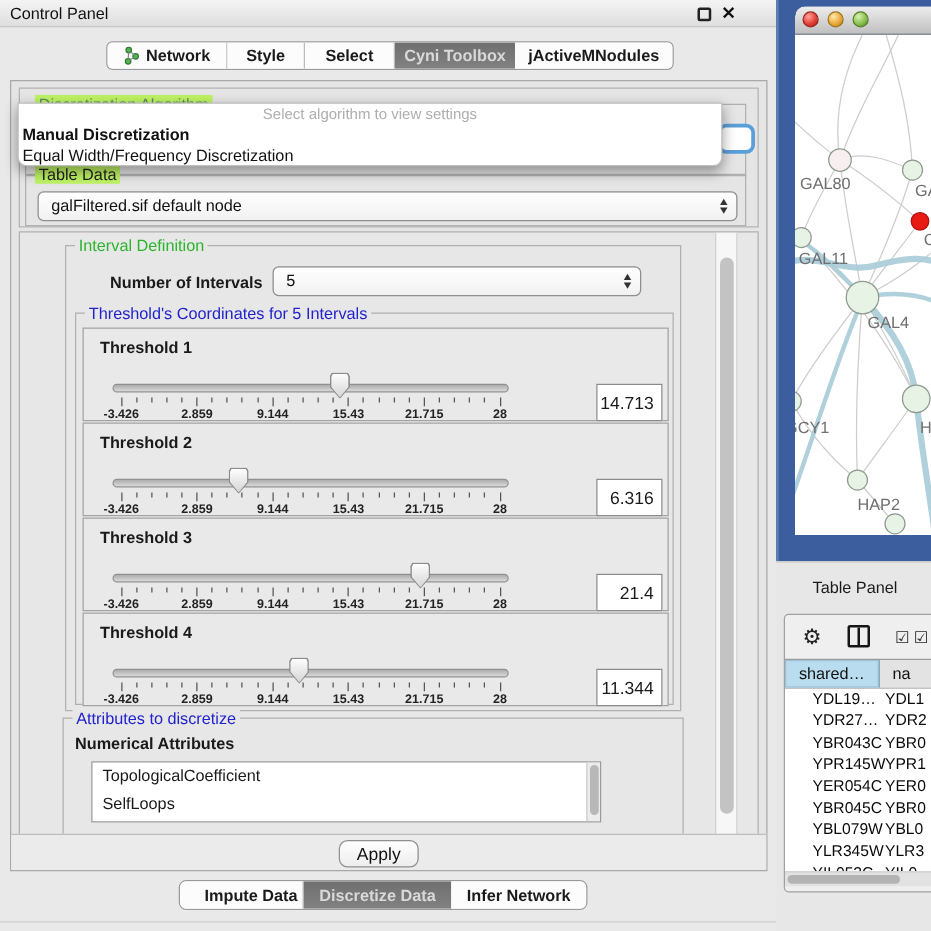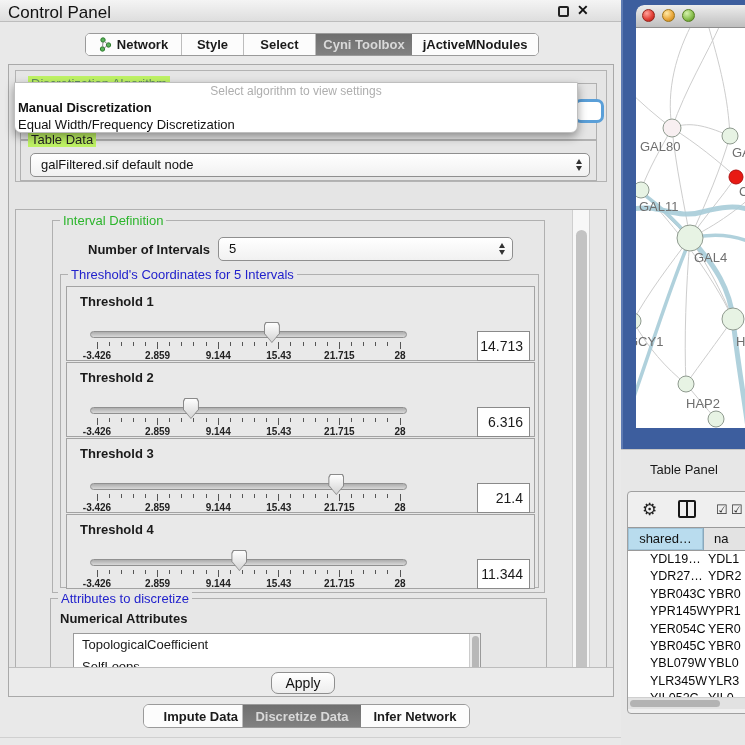--- a/index.html
+++ b/index.html
@@ -2,21 +2,21 @@
 <html><head>
 <meta charset="utf-8">
 <style>
   * { margin:0; padding:0; box-sizing:border-box; }
   html,body { width:745px; height:745px; overflow:hidden; }
   body { font-family:"Liberation Sans", sans-serif; background:#e9e9e9; position:relative; font-size:13px; color:#1a1a1a; }
 
   
   .cp-header { position:absolute; left:0; top:0; width:621px; height:22px;
     background:linear-gradient(#f4f4f4,#dedede); border-bottom:1px solid #bdbdbd; }
-  .cp-title { position:absolute; left:8px; top:3px; font-size:17px; color:#111; }
+  .cp-title { position:absolute; left:8px; top:3px; font-size:13px; color:#111; }
   .float-icon { position:absolute; left:558px; top:6px; width:11px; height:11px; border:2px solid #222; border-radius:2px; }
   .close-icon { position:absolute; left:577px; top:2px; font-size:14px; font-weight:bold; color:#111; }
 
   .tabrow { position:absolute; left:0; top:22px; width:621px; height:42px; background:#e9e9e9; }
   .tabgroup { position:absolute; left:85px; top:11px; height:23px; display:flex;
     background:#fcfcfc; border:1px solid #9a9a9a; border-radius:5px; overflow:hidden; }
   .tab { display:flex; align-items:center; justify-content:center; gap:5px; font-weight:bold; font-size:13px;
     border-right:1px solid #bdbdbd; color:#1a1a1a; background:#fcfcfc; padding:0 4px; }
   .tab:last-child { border-right:none; }
   .tab.sel { background:linear-gradient(#6f6f6f,#818181); color:#d9d9d9; border-right:none; }
@@ -36,21 +36,21 @@
   .tabledata-group { position:absolute; left:4px; top:68px; width:577px; height:42px; }
   .tabledata-group .gtitle { color:#222; }
   .combo { position:relative; background:linear-gradient(#ffffff,#f1f1f1); border:1px solid #8f8f8f;
     border-radius:5px; font-size:13px; line-height:22px; padding-left:10px; color:#111; }
   .spinner { position:absolute; right:7px; top:50%; transform:translateY(-50%); display:flex; flex-direction:column; gap:2px; }
   .spinner .up { width:0; height:0; border-left:3.5px solid transparent; border-right:3.5px solid transparent; border-bottom:5px solid #333; }
   .spinner .dn { width:0; height:0; border-left:3.5px solid transparent; border-right:3.5px solid transparent; border-top:5px solid #333; }
   .td-combo { position:absolute; left:9px; top:13px; width:560px; height:24px; }
 
   .scrollpanel { position:absolute; left:6px; top:120px; width:592px; height:484px;
-    background:#e7e7e7; border:1px solid #b0b0b0; overflow:hidden;margin-top:24px; }
+    background:#e7e7e7; border:1px solid #b0b0b0; overflow:hidden; }
   .vscroll { position:absolute; right:16px; top:0; width:18px; height:100%;
     background:#f7f7f7; border-left:1px solid #cfcfcf; border-right:1px solid #cfcfcf; }
   .vscroll .thumb-v { position:absolute; left:3px; top:20px; width:11px; height:445px; background:#c3c3c3; border-radius:6px; }
 
   .interval-group { position:absolute; left:36px; top:10px; width:493px; height:373px; }
   .interval-group > .gtitle { color:#2cb52c; background:#e7e7e7; }
   .num-label { position:absolute; left:35px; top:21px; font-weight:bold; font-size:13px; }
   .num-combo { position:absolute; left:165px; top:16px; width:295px; height:24px; }
 
   .thr-group { position:absolute; left:7px; top:53px; width:479px; height:314px; padding:11px 0 0 5px; }

